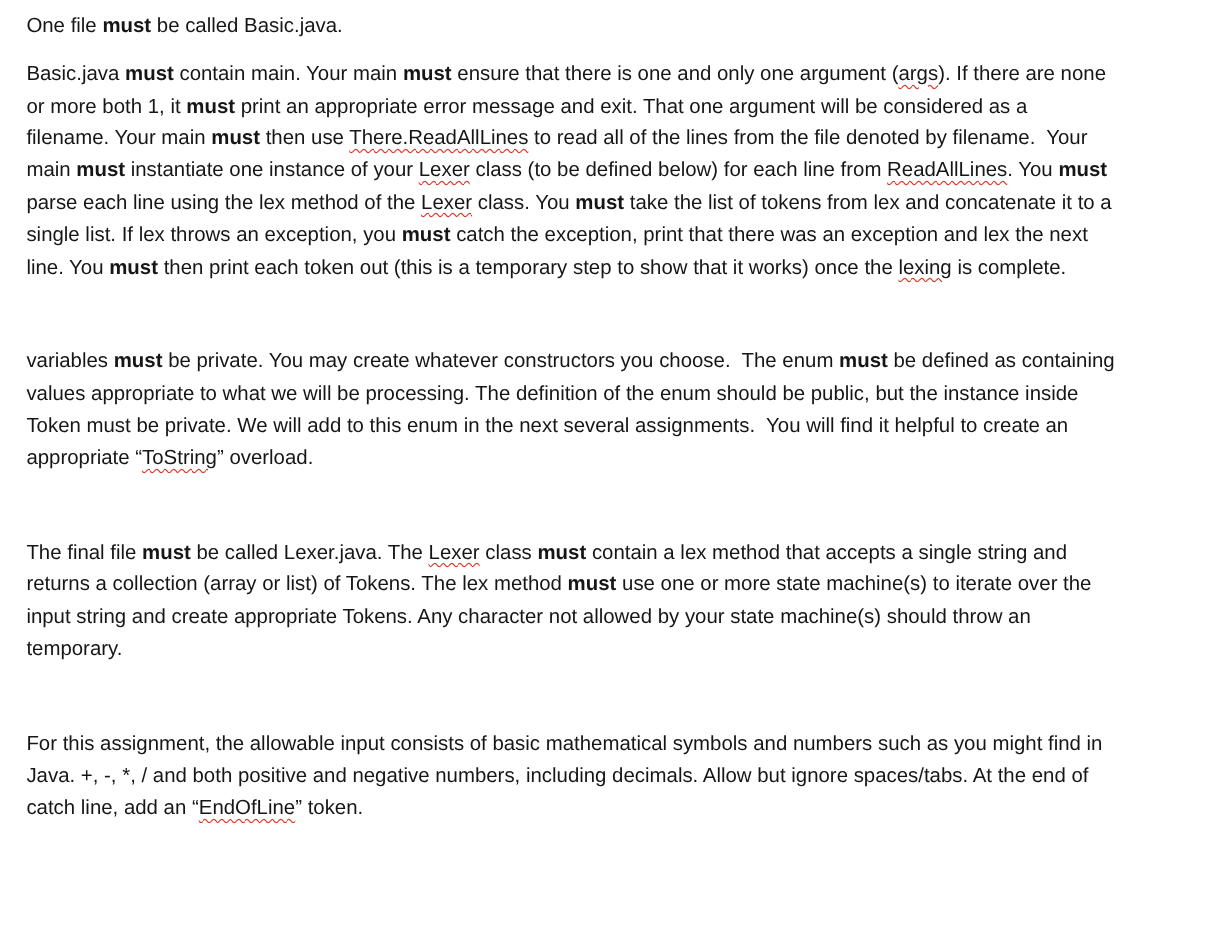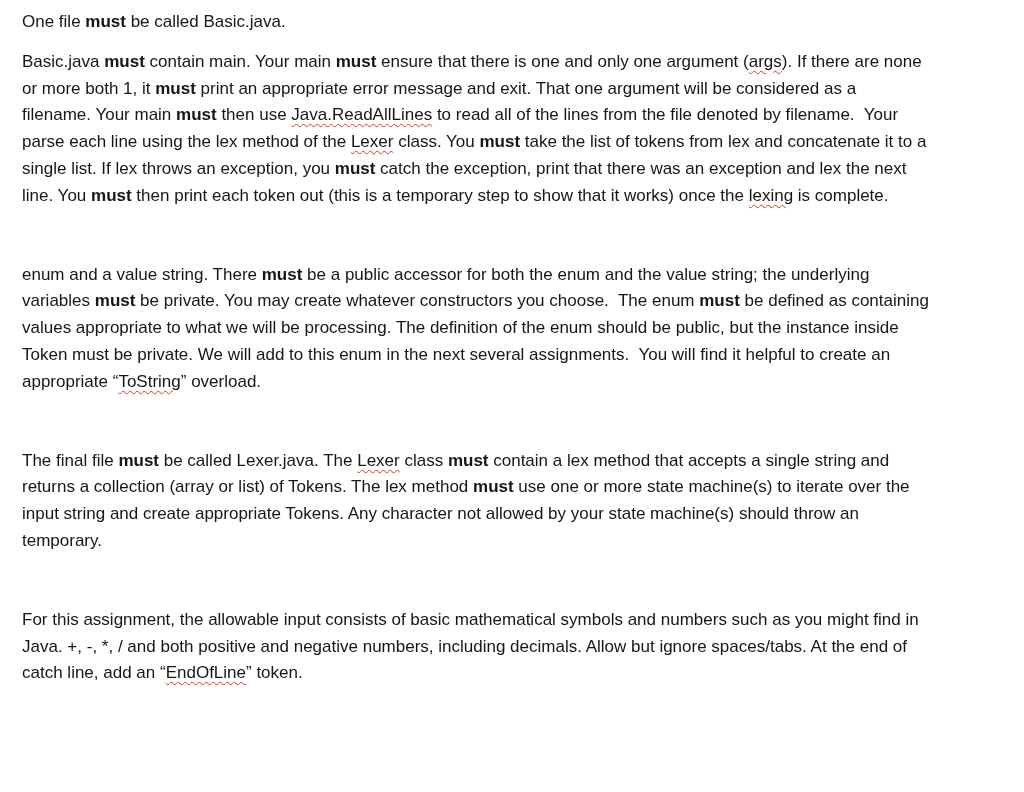--- a/index.html
+++ b/index.html
@@ -51,27 +51,27 @@
 <body>
 
 <div class="page">
   <div id="doc">
       <div class="para">
         <div class="line"><span>One file </span><span class="bold">must</span><span> be called Basic.java.</span></div>
       </div>
       <div class="para">
         <div class="line"><span>Basic.java </span><span class="bold">must</span><span> contain main. Your main </span><span class="bold">must</span><span> ensure that there is one and only one argument (</span><span class="sq">args</span><span>). If there are none</span></div>
         <div class="line"><span>or more both 1, it </span><span class="bold">must</span><span> print an appropriate error message and exit. That one argument will be considered as a</span></div>
-        <div class="line"><span>filename. Your main </span><span class="bold">must</span><span> then use </span><span class="sq">Java.ReadAllLines</span><span> to read all of the lines from the file denoted by filename.  Your</span></div>
+        <div class="line"><span>filename. Your main </span><span class="bold">must</span><span> then use </span><span class="sq">There.ReadAllLines</span><span> to read all of the lines from the file denoted by filename.  Your</span></div>
+        <div class="line"><span>main </span><span class="bold">must</span><span> instantiate one instance of your </span><span class="sq">Lexer</span><span> class (to be defined below) for each line from </span><span class="sq">ReadAllLines</span><span>. You </span><span class="bold">must</span></div>
         <div class="line"><span>parse each line using the lex method of the </span><span class="sq">Lexer</span><span> class. You </span><span class="bold">must</span><span> take the list of tokens from lex and concatenate it to a</span></div>
         <div class="line"><span>single list. If lex throws an exception, you </span><span class="bold">must</span><span> catch the exception, print that there was an exception and lex the next</span></div>
         <div class="line"><span>line. You </span><span class="bold">must</span><span> then print each token out (this is a temporary step to show that it works) once the </span><span class="sq">lexing</span><span> is complete.</span></div>
       </div>
       <div class="para">
-        <div class="line"><span>enum and a value string. There </span><span class="bold">must</span><span> be a public accessor for both the enum and the value string; the underlying</span></div>
         <div class="line"><span>variables </span><span class="bold">must</span><span> be private. You may create whatever constructors you choose.  The enum </span><span class="bold">must</span><span> be defined as containing</span></div>
         <div class="line"><span>values appropriate to what we will be processing. The definition of the enum should be public, but the instance inside</span></div>
         <div class="line"><span>Token must be private. We will add to this enum in the next several assignments.  You will find it helpful to create an</span></div>
         <div class="line"><span>appropriate “</span><span class="sq">ToString</span><span>” overload.</span></div>
       </div>
       <div class="para">
         <div class="line"><span>The final file </span><span class="bold">must</span><span> be called Lexer.java. The </span><span class="sq">Lexer</span><span> class </span><span class="bold">must</span><span> contain a lex method that accepts a single string and</span></div>
         <div class="line"><span>returns a collection (array or list) of Tokens. The lex method </span><span class="bold">must</span><span> use one or more state machine(s) to iterate over the</span></div>
         <div class="line"><span>input string and create appropriate Tokens. Any character not allowed by your state machine(s) should throw an</span></div>
         <div class="line"><span>temporary.</span></div>

